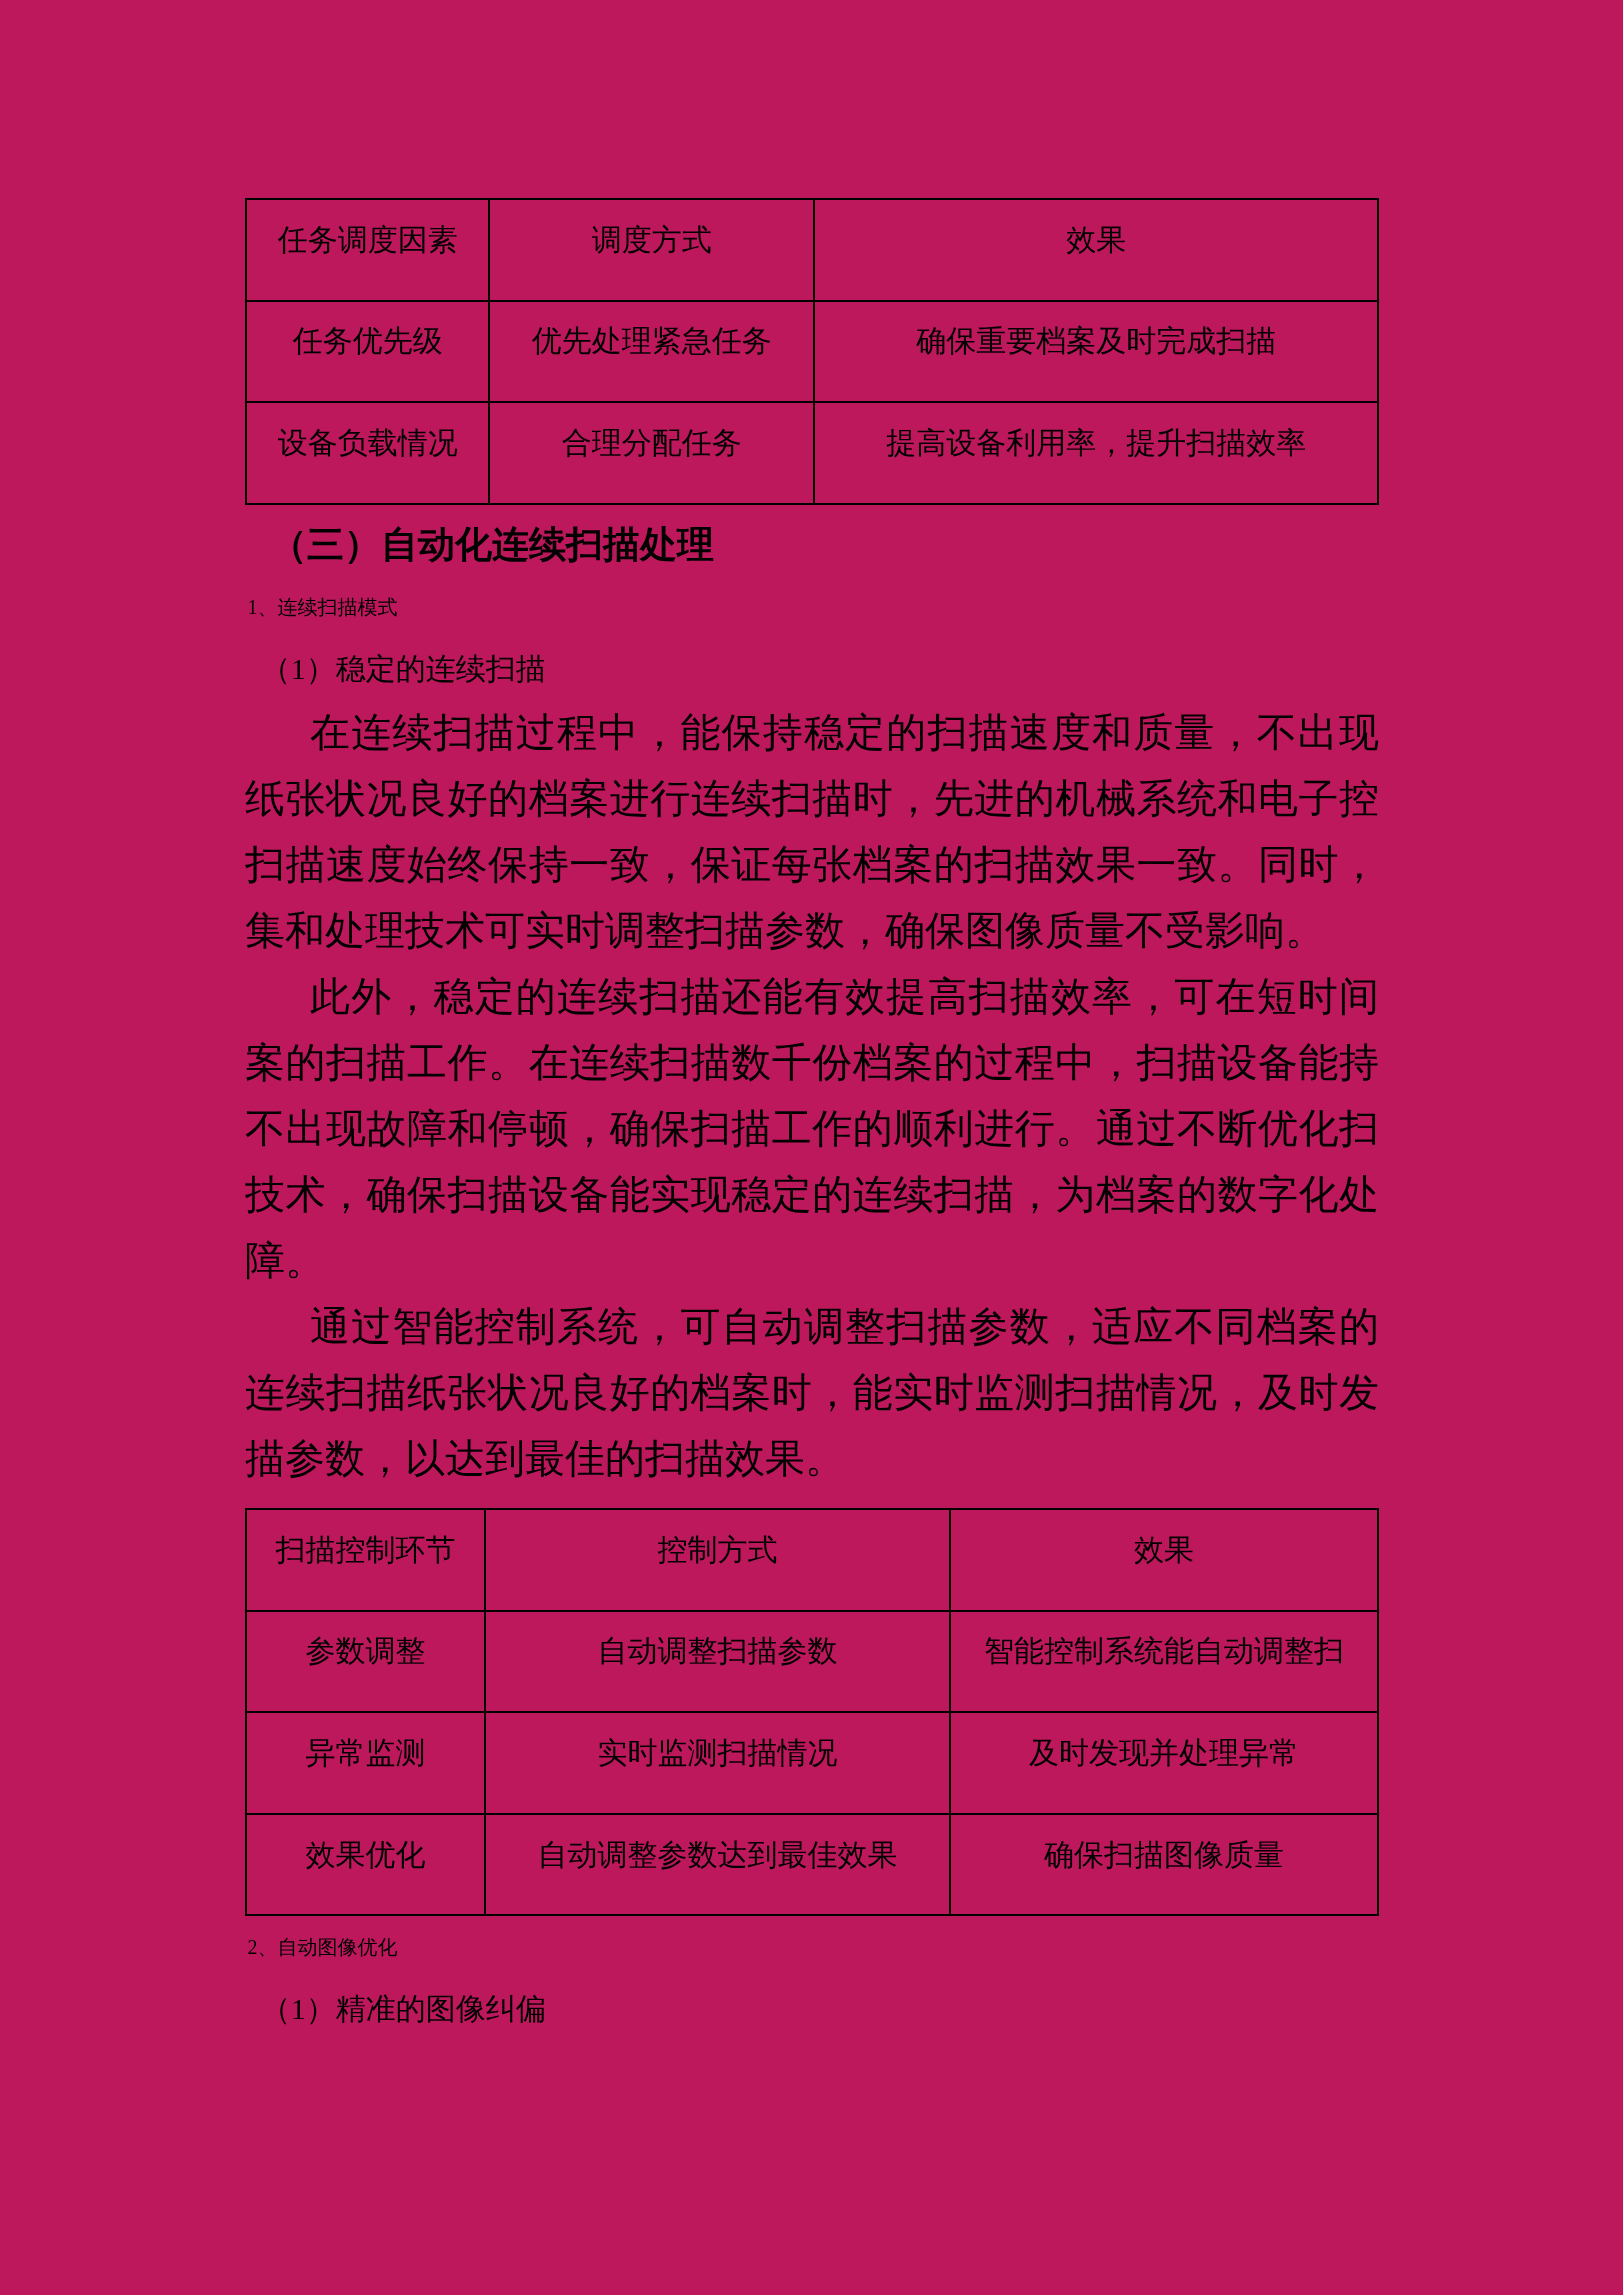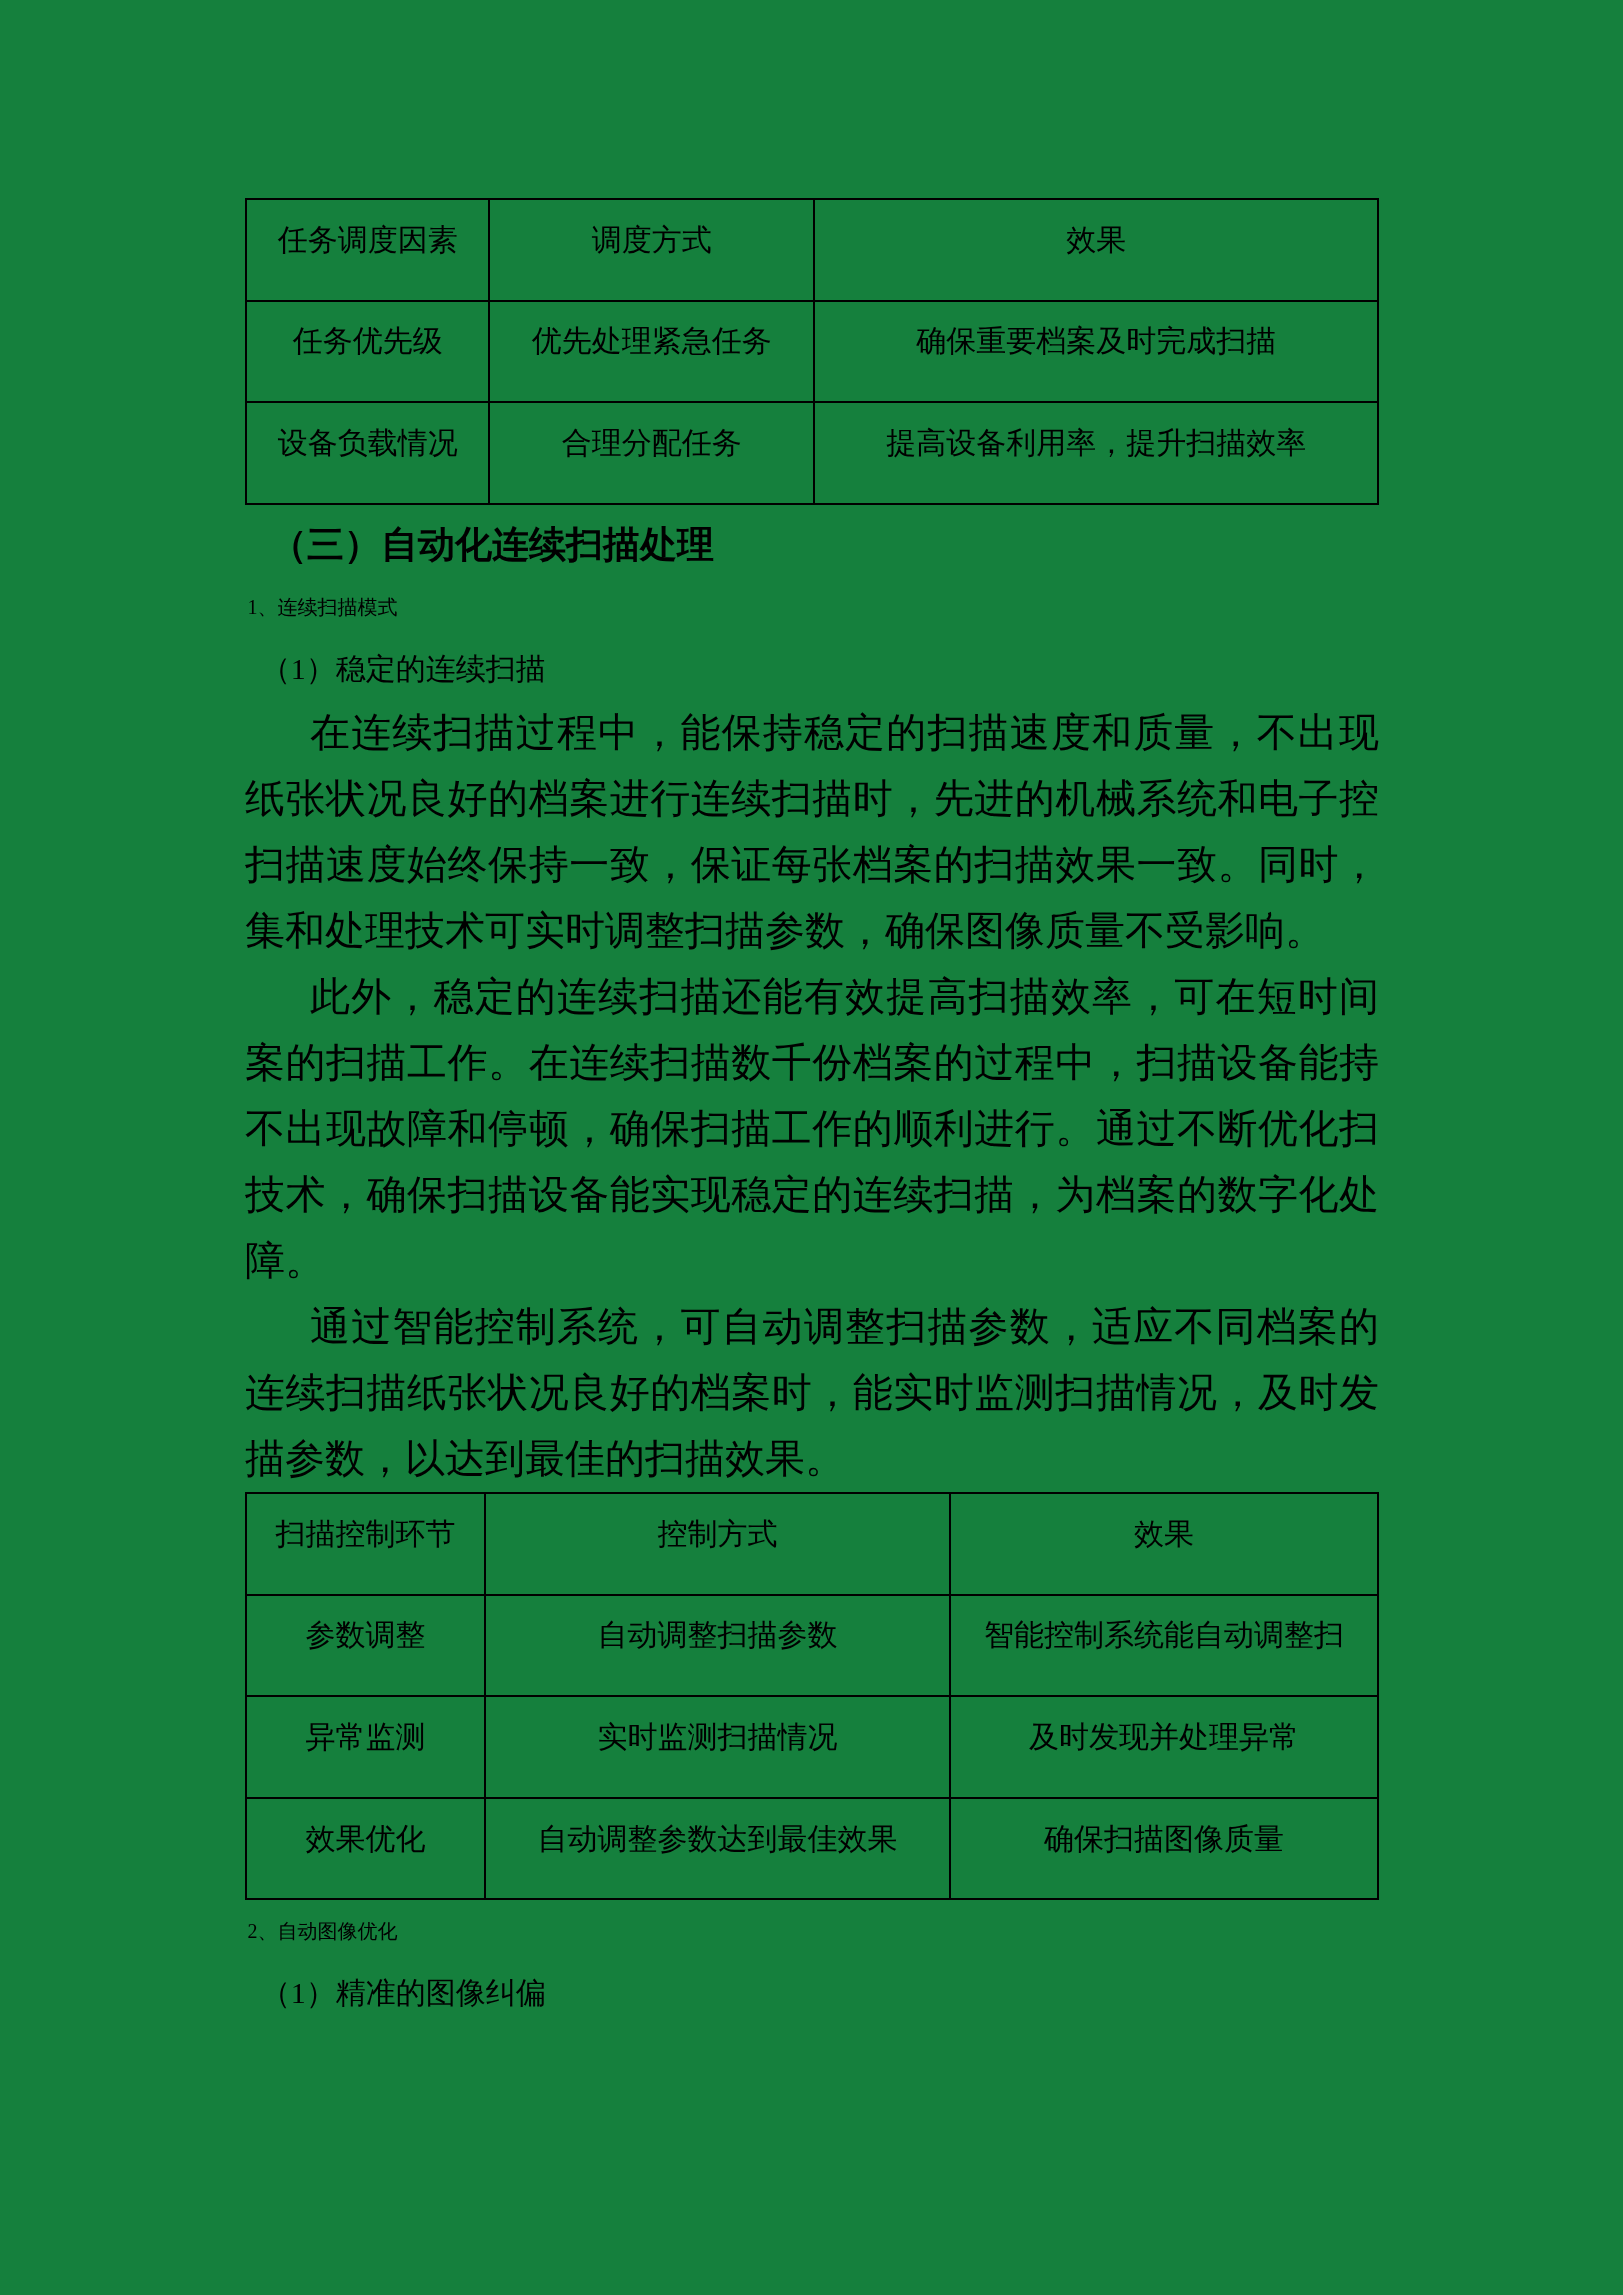--- a/index.html
+++ b/index.html
@@ -1,19 +1,19 @@
 <!DOCTYPE html>
 <html style="font-size:10.5px"><head>
 <meta charset="utf-8">
 <style>
   html,body{margin:0;padding:0;background:#888;}
   .page{
     position:relative;
     width:1623px;height:2295px;
-    background:#15803d;
+    background:#be185d;
     font-family:"Liberation Serif","DejaVu Serif",serif;
     color:#000;
     overflow:hidden;
   }
   .content{
     position:absolute;
     left:245px;top:0;
     width:1134px;
   }
   
@@ -30,21 +30,21 @@
     height:80px;
     padding:0 6.5px 19.6px 6.5px;
     text-align:center;
     vertical-align:middle;
     font-size:30px;
     line-height:1.15;
     overflow:hidden;
     white-space:nowrap;
   }
   table.t1{margin-top:198px;}
-  table.t2{margin-top:0;}
+  table.t2{margin-top:16px;}
   .t1 col.c1{width:21.5%;} .t1 col.c2{width:28.7%;} .t1 col.c3{width:49.8%;}
   .t2 col.c1{width:21.1%;} .t2 col.c2{width:41.1%;} .t2 col.c3{width:37.8%;}
   
   .blk-heading{
     margin-top:9.2px;
     height:62px;line-height:62px;
     font-size:37px;font-weight:bold;
     text-indent:25px;
     white-space:nowrap;
   }

